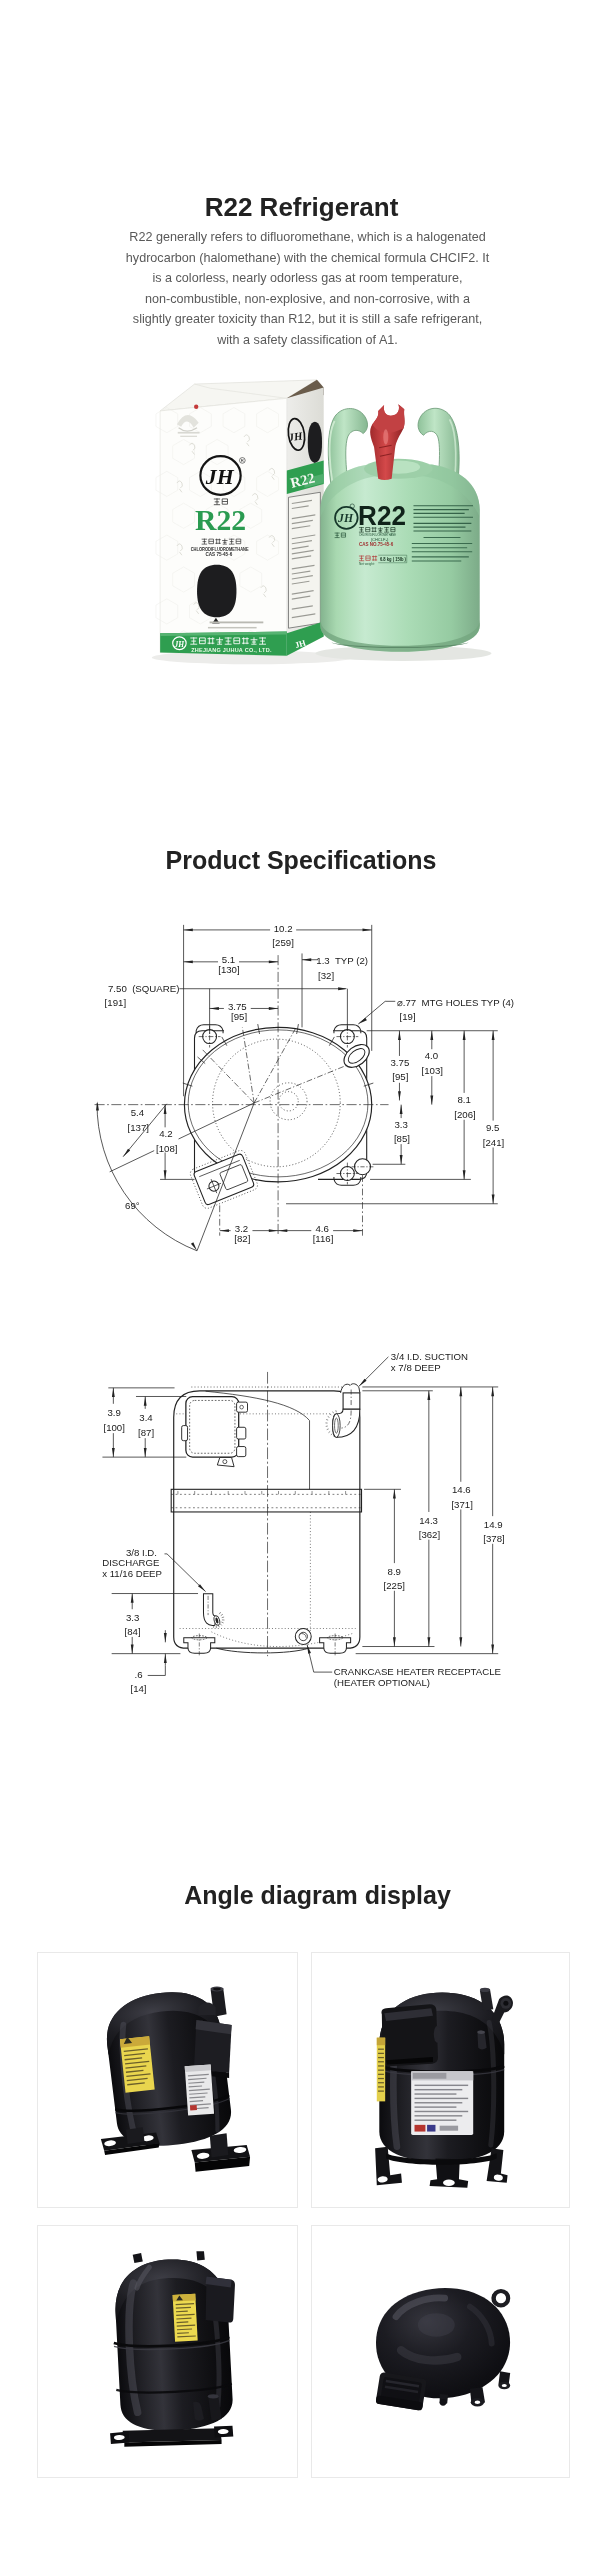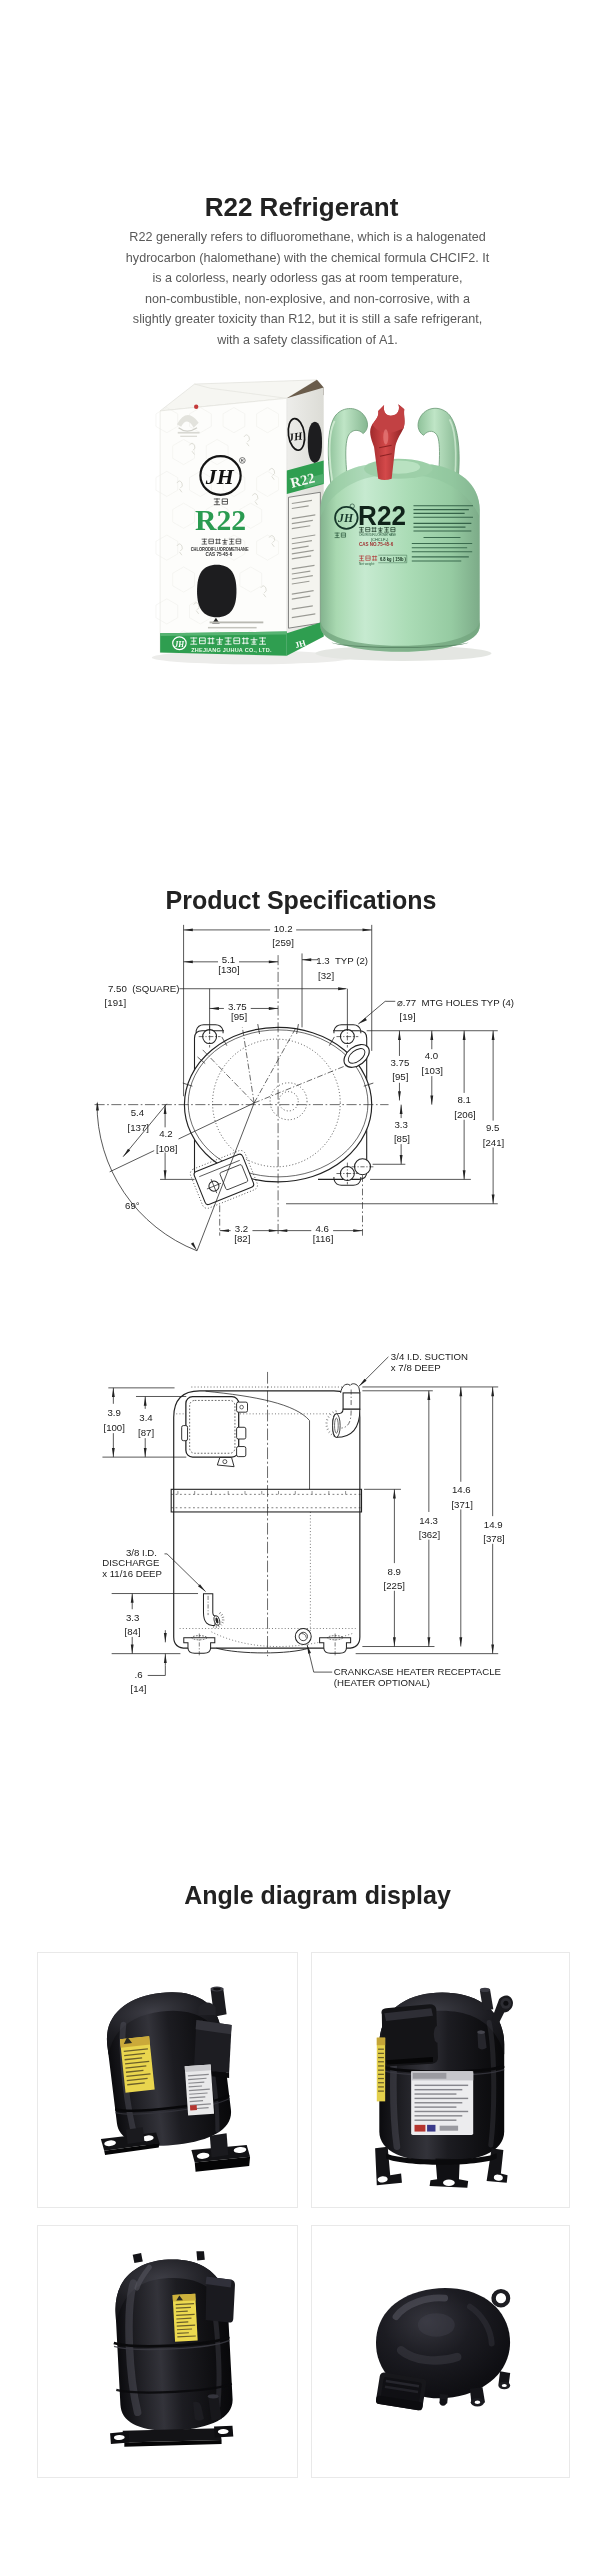--- a/index.html
+++ b/index.html
@@ -240,21 +240,21 @@
 <line x1="492" y1="632.2" x2="561" y2="632.2" stroke="#356349" stroke-width="1.35"></line>
 <line x1="504" y1="640" x2="548" y2="640" stroke="#3a6b4e" stroke-width="1.25"></line>
 <line x1="490" y1="647.0" x2="562" y2="647.0" stroke="#3a6b4e" stroke-width="1.25"></line>
 <line x1="490" y1="652.0" x2="556" y2="652.0" stroke="#3a6b4e" stroke-width="1.25"></line>
 <line x1="490" y1="657.0" x2="562" y2="657.0" stroke="#3a6b4e" stroke-width="1.25"></line>
 <line x1="490" y1="663.0" x2="558" y2="663.0" stroke="#3a6b4e" stroke-width="1.25"></line>
 <line x1="490" y1="668.0" x2="549" y2="668.0" stroke="#3a6b4e" stroke-width="1.25"></line>
 </g>
 </svg></div>
 
-<h2 class="abs" style="left:0;width:578px;top:876px;font-size:25px;line-height:25px;text-align:center;">Product Specifications</h2>
+<h2 class="abs" style="left:0;width:578px;top:836px;font-size:25px;line-height:25px;text-align:center;">Product Specifications</h2>
 
 <div class="abs" id="draw1" style="left:76px;top:919px;width:447px;height:336px;"><svg width="447" height="336" viewBox="90 1095 532 400" font-family="Liberation Sans, sans-serif">
 
 <path d="M 266,1228 L 240,1228 Q 231,1228 231,1237 L 231,1396 Q 231,1405 240,1405 L 272,1405 M 396,1228 L 427,1228 Q 436,1228 436,1237 L 436,1396 Q 436,1405 427,1405 L 378,1405" fill="none" stroke="#222" stroke-width="1.3"></path>
 
 <path d="M 233,1231 L 233,1228 Q 235,1221 242,1221 L 256,1221 Q 263,1221 265,1228 L 265,1231" fill="none" stroke="#222" stroke-width="1.2"></path>
 <path d="M 397,1231 L 397,1228 Q 399,1221 406,1221 L 420,1221 Q 427,1221 429,1228 L 429,1231" fill="none" stroke="#222" stroke-width="1.2"></path>
 <path d="M 397,1402 L 397,1405 Q 399,1412 406,1412 L 420,1412 Q 427,1412 429,1405 L 429,1402" fill="none" stroke="#222" stroke-width="1.2"></path>
 
 <circle cx="249" cy="1235" r="8.3" fill="#fff" stroke="#222" stroke-width="1.2"></circle>

